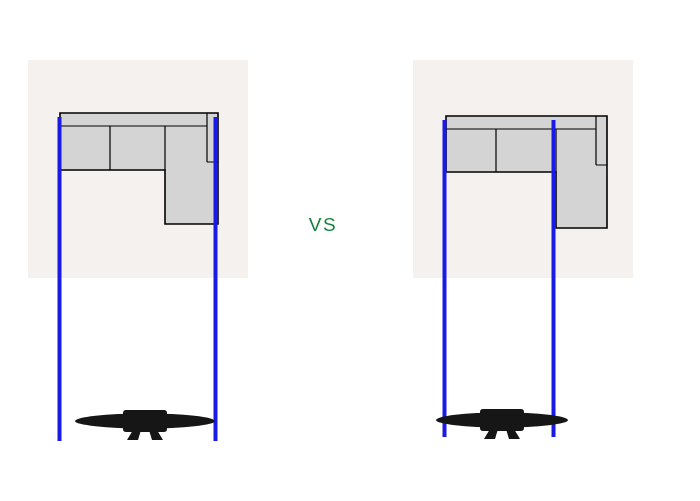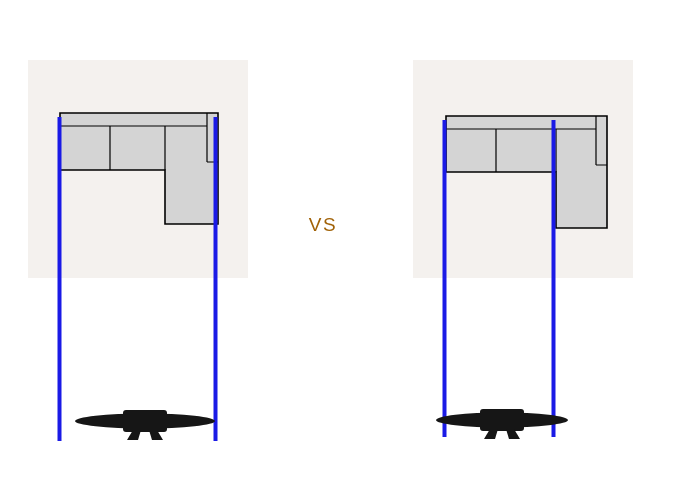--- a/index.html
+++ b/index.html
@@ -25,21 +25,21 @@
   }
   .vs-label {
     position: absolute;
     left: 306px;
     top: 214px;
     width: 34px;
     text-align: center;
     font-size: 19px;
     font-weight: 500;
     letter-spacing: 1.5px;
-    color: #a16207;
+    color: #15803d;
     user-select: none;
   }
 </style>
 </head>
 <body>
 
 <div class="canvas">
 
   <svg width="700" height="501" viewBox="0 0 700 501">
 

